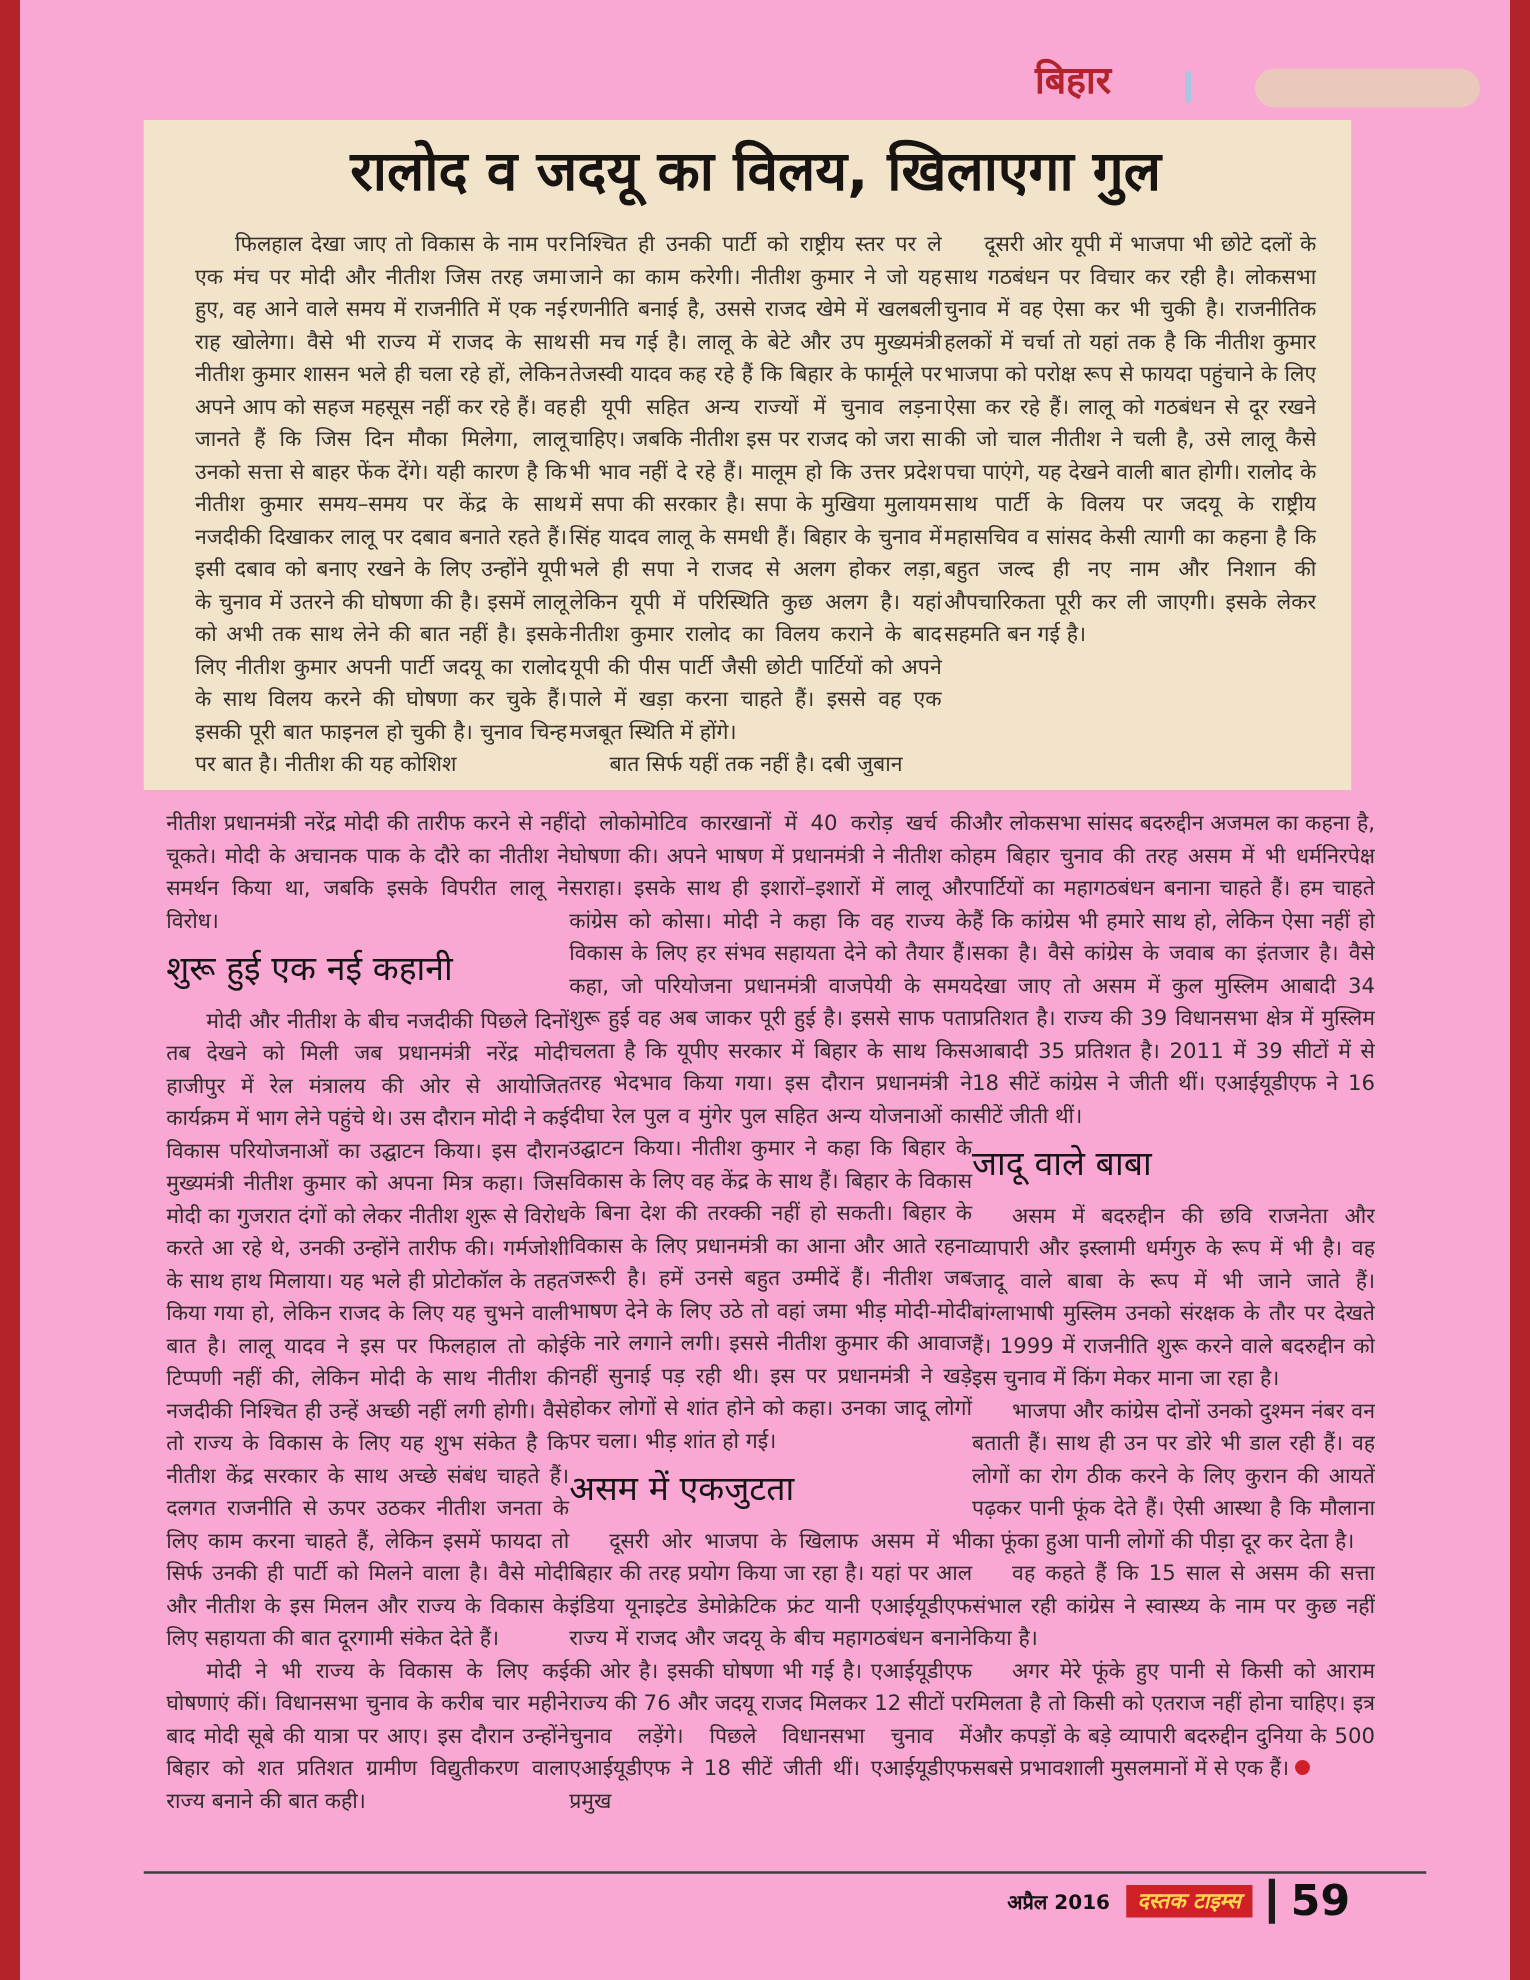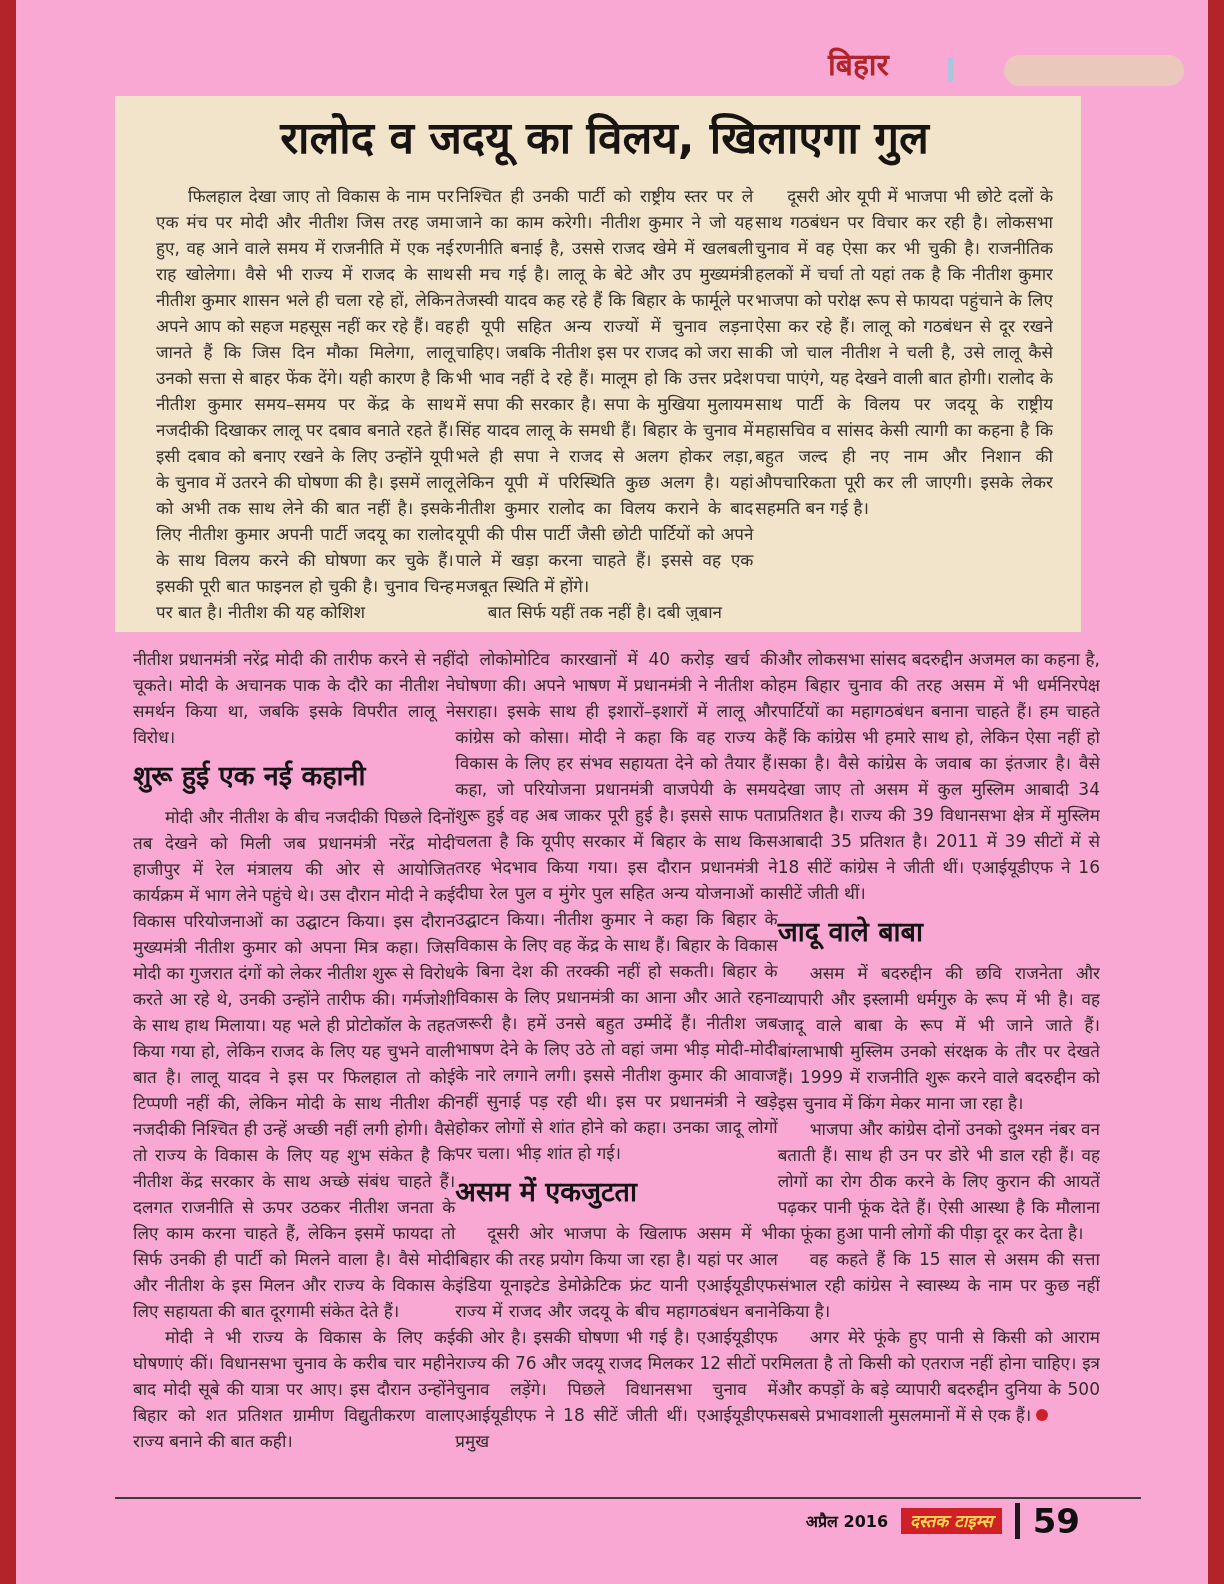--- a/index.html
+++ b/index.html
@@ -27,21 +27,21 @@
   .col { flex:1; text-align:justify; font-size:17px; line-height:26px; color:#35322d; }
 
   .body-cols {
     position:absolute; left:133px; top:646px; width:967px; height:836px;
     display:flex; overflow:hidden;
   }
   .body-cols .col { color:#2f2d2a; }
 
   .para { margin:0; }
   .para.indent { text-indent:32px; }
-  .subhead { font-size:27px; font-weight:bold; color:#141414; margin:10px 0 12px 0; line-height:1.2; text-align:left; }
+  .subhead { font-size:27px; font-weight:normal; color:#141414; margin:10px 0 12px 0; line-height:1.2; text-align:left; }
 
   .endmark { display:inline-block; width:12px; height:12px; border-radius:50%; background:#cd2027; margin-left:5px; }
 
   .footer-rule { position:absolute; left:115px; top:1497px; width:1026px; height:2px; background:#3c3c3c; }
   .footer {
     position:absolute; left:115px; top:1503px; width:965px;
     display:flex; justify-content:flex-end; align-items:center; gap:13px;
   }
   .footer-date { font-weight:bold; font-size:16px; color:#121212;text-align:center; }
   .magazine-logo {

